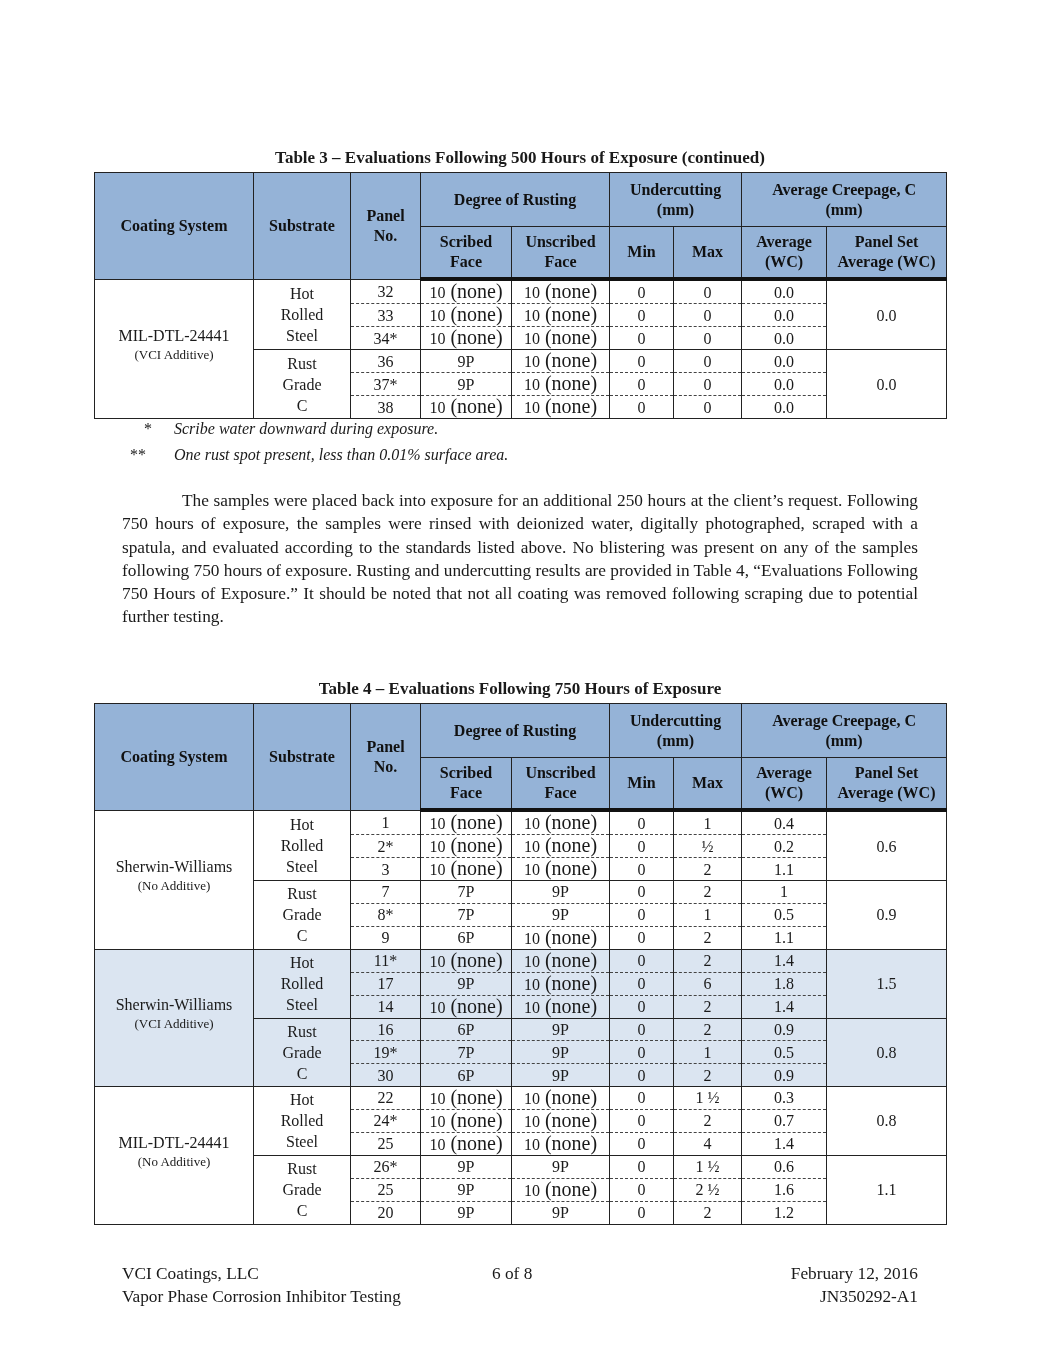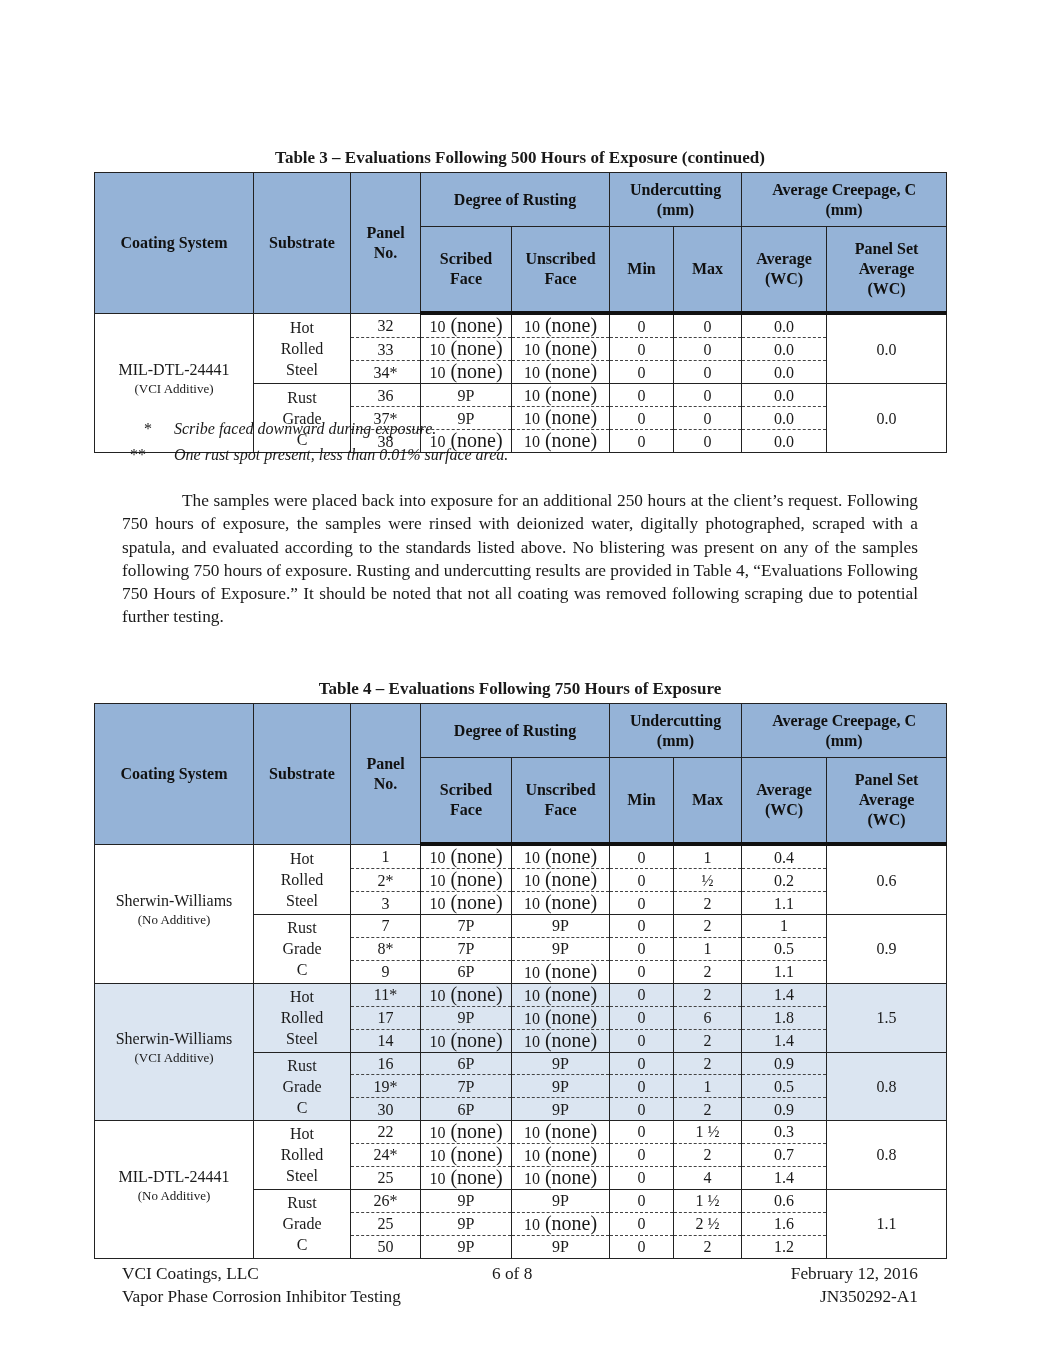--- a/index.html
+++ b/index.html
@@ -1,19 +1,19 @@
 <!DOCTYPE html>
 <html><head>
 <meta charset="utf-8">
 <style>
   html, body { margin: 0; padding: 0; background: #ffffff; }
   body { width: 1040px; height: 1345px; position: relative; font-family: "Liberation Serif", "DejaVu Serif", serif; color: #1a1a1a; overflow: hidden; }
   .caption { position: absolute; left: 94px; width: 852px; text-align: center; font-weight: bold; font-size: 17px; }
   table.data { position: absolute; left: 94px; width: 852px; border-collapse: collapse; font-size: 16px; table-layout: fixed; }
-  table.data th { background: #95b3d7; font-weight: bold; border: 1px solid #222; text-align: center; vertical-align: middle; padding: 12px; line-height: 20px; color: #111; }
+  table.data th { background: #95b3d7; font-weight: bold; border: 1px solid #222; text-align: center; vertical-align: middle; padding: 5px; line-height: 20px; color: #111; }
   table.data thead tr.last th { border-bottom: 4px solid #111; }
   table.data td { border-left: 1px solid #222; border-right: 1px solid #222; text-align: center; vertical-align: middle; padding: 0; line-height: 21px; height: 21px; }
   table.data td.sys, table.data td.sub, table.data td.pset { border-bottom: 1px solid #222; }
   table.data tr.row td.cell { border-bottom: 1px dashed #444; }
   table.data tr.row.grp-end td.cell { border-bottom: 1px solid #222; }
   table.data tr.row.set-end td { border-bottom: 3px solid #111; }
   table.data tr.row.tbl-end td { border-bottom: 1px solid #222; }
   table.data .shade { background: #dbe5f1; }
   .small { font-size: 20px; }
   .sub2 { font-size: 13px; }
@@ -114,21 +114,21 @@
         <td class="cell"><span>10</span><span class="small"> (none)</span></td>
         <td class="cell"><span>10</span><span class="small"> (none)</span></td>
         <td class="cell">0</td>
         <td class="cell">0</td>
         <td class="cell">0.0</td>
       </tr>
     </tbody>
 </table>
 
 <div class="notes" id="notes" style="top:416px;">
-    <div><span class="mark" style="padding-left: 14px; width: 30px;">*</span><span>Scribe faced downward during exposure.</span></div>
+    <div><span class="mark" style="padding-left: 14px; width: 30px;">*</span><span>Scribe water downward during exposure.</span></div>
     <div><span class="mark">**</span><span>One rust spot present, less than 0.01% surface area.</span></div>
   </div>
 
 <div class="para" style="top:489px;">The samples were placed back into exposure for an additional 250 hours at the client’s request. Following 750 hours of exposure, the samples were rinsed with deionized water, digitally photographed, scraped with a spatula, and evaluated according to the standards listed above.  No blistering was present on any of the samples following 750 hours of exposure. Rusting and undercutting results are provided in Table 4, “Evaluations Following 750 Hours of Exposure.” It should be noted that not all coating was removed following scraping due to potential further testing.</div>
 
 <div class="caption" style="top:679px;">Table 4 – Evaluations Following 750 Hours of Exposure</div>
 <table class="data" id="t4" style="top:703px;">
   <colgroup>
     <col style="width:159px">
       <col style="width:97px">
@@ -313,21 +313,21 @@
       </tr>
       <tr class="row" style="height: 22.8px;">
         <td class="cell">25</td>
         <td class="cell"><span>9P</span></td>
         <td class="cell"><span>10</span><span class="small"> (none)</span></td>
         <td class="cell">0</td>
         <td class="cell">2 ½</td>
         <td class="cell">1.6</td>
       </tr>
       <tr class="row grp-end tbl-end" style="height: 22.8px;">
-        <td class="cell">50</td>
+        <td class="cell">20</td>
         <td class="cell"><span>9P</span></td>
         <td class="cell"><span>9P</span></td>
         <td class="cell">0</td>
         <td class="cell">2</td>
         <td class="cell">1.2</td>
       </tr>
     </tbody>
 </table>
 
 <div class="footer">

